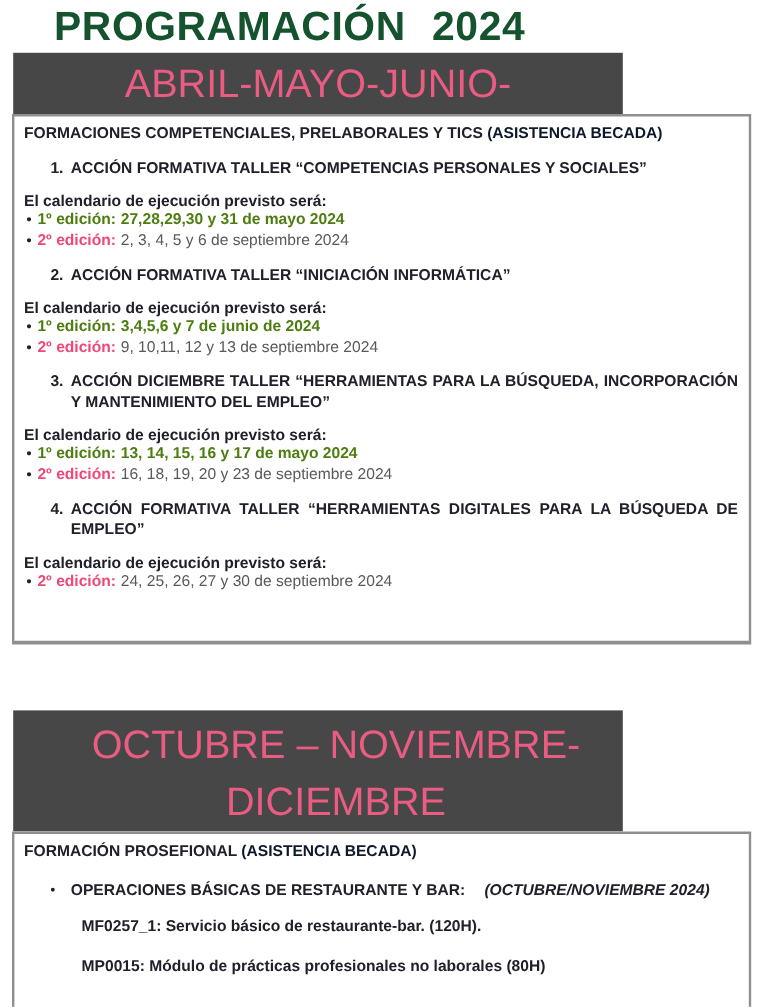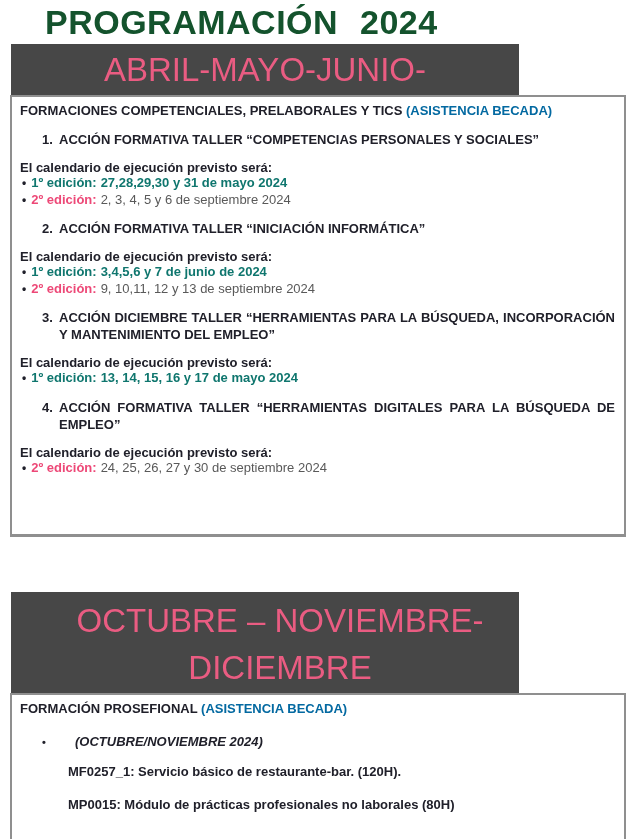--- a/index.html
+++ b/index.html
@@ -34,30 +34,30 @@
     border-bottom-width: 3px;
     background: #ffffff;
     padding: 6px 8px 0 8px;
     color: #20202a;
     font-size: 13px; font-weight: bold;
     line-height: 16px;
   }
   .box1 { height: 442px; }
   .box2 { height: 165px; }
   .box-header { margin: 0; line-height: 16px; }
-  .pink { color: #0369a1; }
+  .pink { color: #0f172a; }
   .accent-label { color: #ed4877; }
   .item-title { display: flex; margin: 12px 0 12px 22px; line-height: 17px; }
   .item-num { flex: none; width: 17px; }
   .item-title-text { flex: 1; text-align: justify; padding-right: 1px; }
   .cal-intro { margin: 0; line-height: 15px; }
   .ed-line { margin: 0; padding-left: 2px; line-height: 15.5px; }
   .bullet { display: inline-block; margin-right: 5px; font-size: 12px; }
   .ed-label { margin-right: 4px; }
-  .ed1 .ed-label, .ed1 .ed-dates { color: #0f766e; font-weight: bold; }
+  .ed1 .ed-label, .ed1 .ed-dates { color: #4d7c0f; font-weight: bold; }
   .ed2 .ed-dates { color: #595959; font-weight: normal; }
   .course-line { display: flex; margin: 17px 0 0 22px; line-height: 16px; }
   .course-bullet { flex: none; width: 17px; font-size: 11px; }
   .course-dates { font-style: italic; margin-left: 16px; white-space: nowrap; }
   .module-line { margin: 0; line-height: 16px; padding-left: 48px; }
   .module-1 { margin-top: 14px; }
   .module-2 { margin-top: 17px; }
 </style>
 </head>
 <body>
@@ -106,20 +106,23 @@
 
     <div>
       <div class="item-title">
         <span class="item-num">3.</span>
         <span class="item-title-text">ACCIÓN DICIEMBRE TALLER “HERRAMIENTAS PARA LA BÚSQUEDA, INCORPORACIÓN Y MANTENIMIENTO DEL EMPLEO”</span>
       </div>
       <p class="cal-intro">El calendario de ejecución previsto será:</p>
       <p class="ed-line ed1">
         <span class="bullet">•</span><span class="ed-label">1º edición:</span><span class="ed-dates">13, 14, 15, 16 y 17 de mayo 2024</span>
       </p>
+      <p class="ed-line ed2">
+        <span class="bullet">•</span><span class="ed-label accent-label">2º edición:</span><span class="ed-dates">16, 18, 19, 20 y 23 de septiembre 2024</span>
+      </p>
     </div>
 
     <div>
       <div class="item-title">
         <span class="item-num">4.</span>
         <span class="item-title-text">ACCIÓN FORMATIVA TALLER “HERRAMIENTAS DIGITALES PARA LA BÚSQUEDA DE EMPLEO”</span>
       </div>
       <p class="cal-intro">El calendario de ejecución previsto será:</p>
       <p class="ed-line ed2">
         <span class="bullet">•</span><span class="ed-label accent-label">2º edición:</span><span class="ed-dates">24, 25, 26, 27 y 30 de septiembre 2024</span>
@@ -132,19 +135,20 @@
     <div>DICIEMBRE</div>
   </div>
 
   <div class="content-box box2">
     <p class="box-header">
       <span>FORMACIÓN PROSEFIONAL</span>
       <span class="pink">(ASISTENCIA BECADA)</span>
     </p>
     <div class="course-line">
       <span class="course-bullet">•</span>
+      <span>OPERACIONES BÁSICAS DE RESTAURANTE Y BAR:</span>
       <span class="course-dates">(OCTUBRE/NOVIEMBRE 2024)</span>
     </div>
     <p class="module-line module-1">MF0257_1: Servicio básico de restaurante-bar. (120H).</p>
     <p class="module-line module-2">MP0015: Módulo de prácticas profesionales no laborales (80H)</p>
   </div>
 
 </div>
 
 </body></html>

